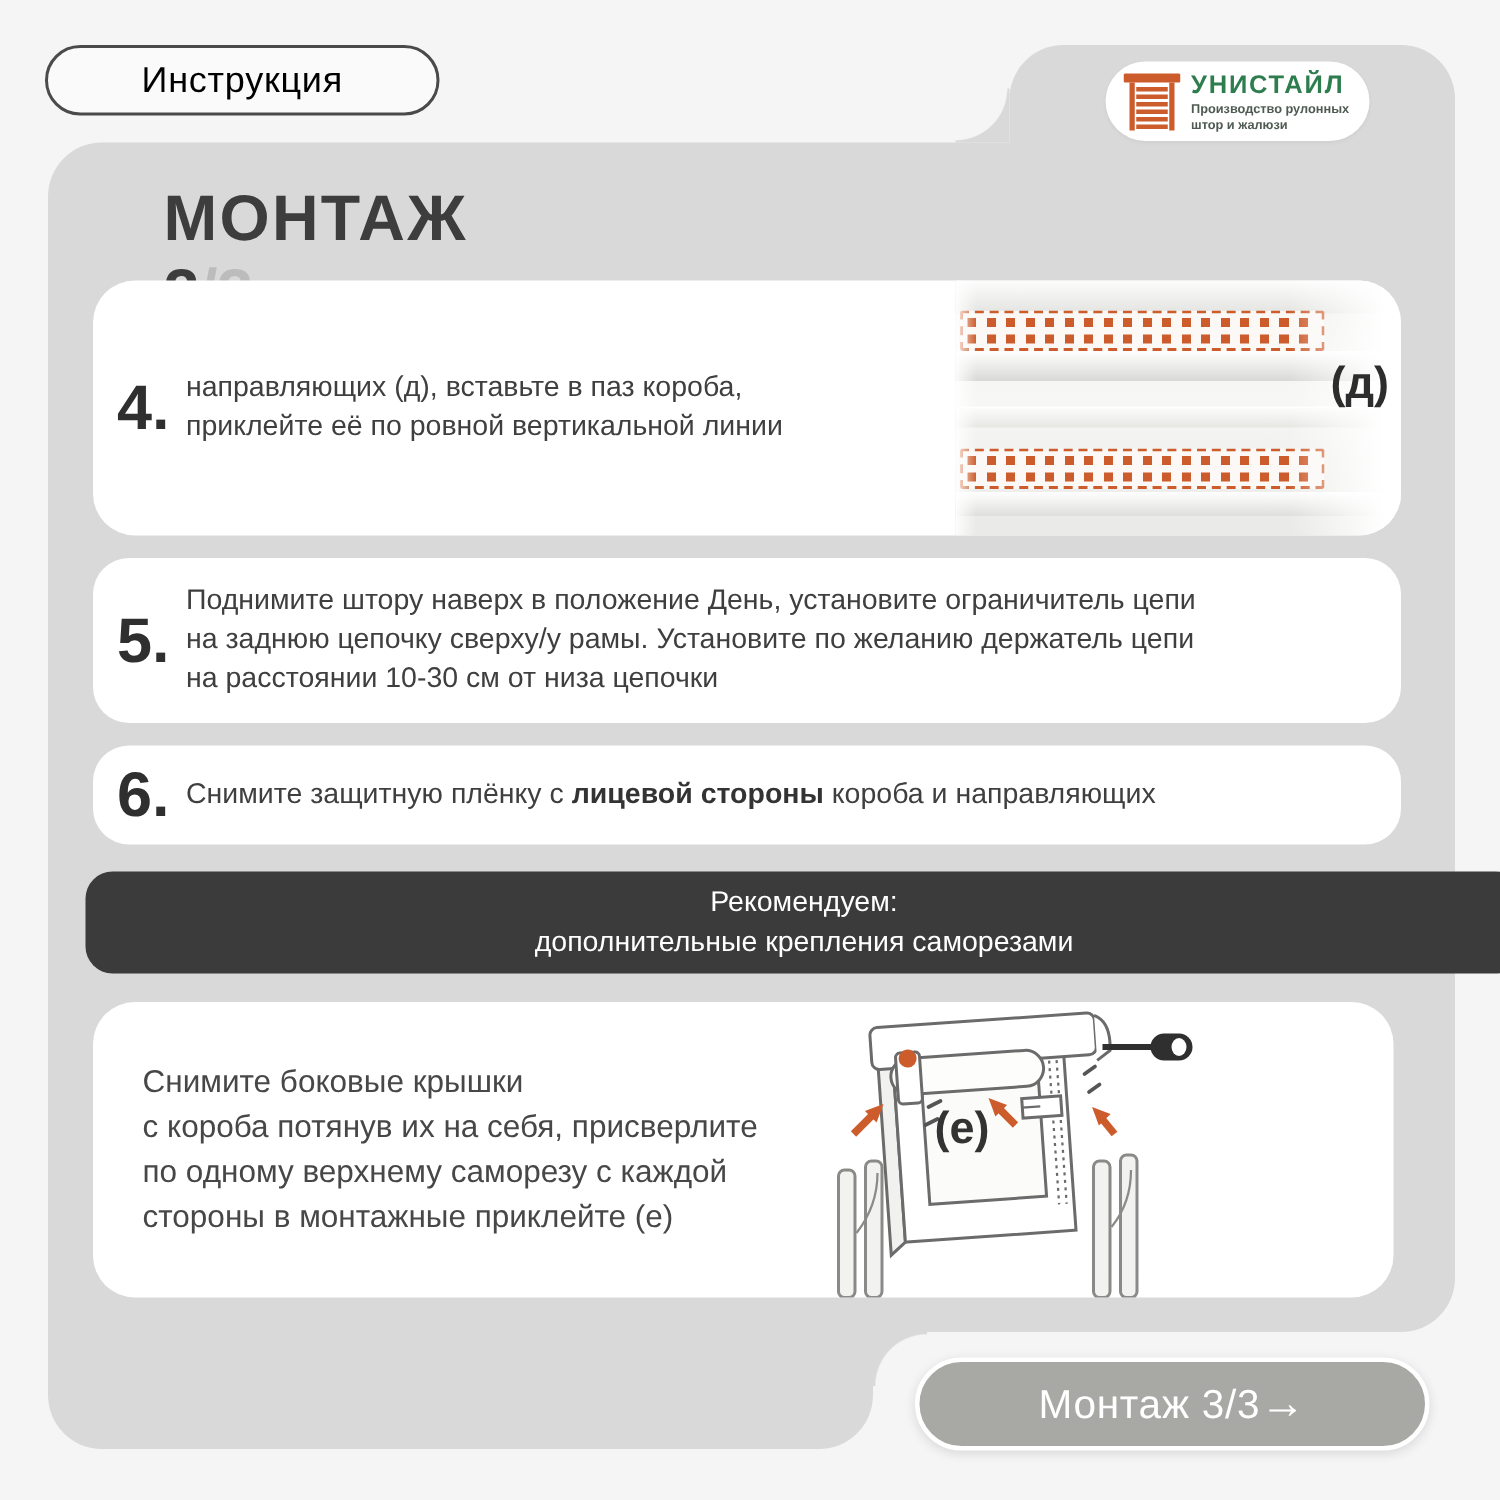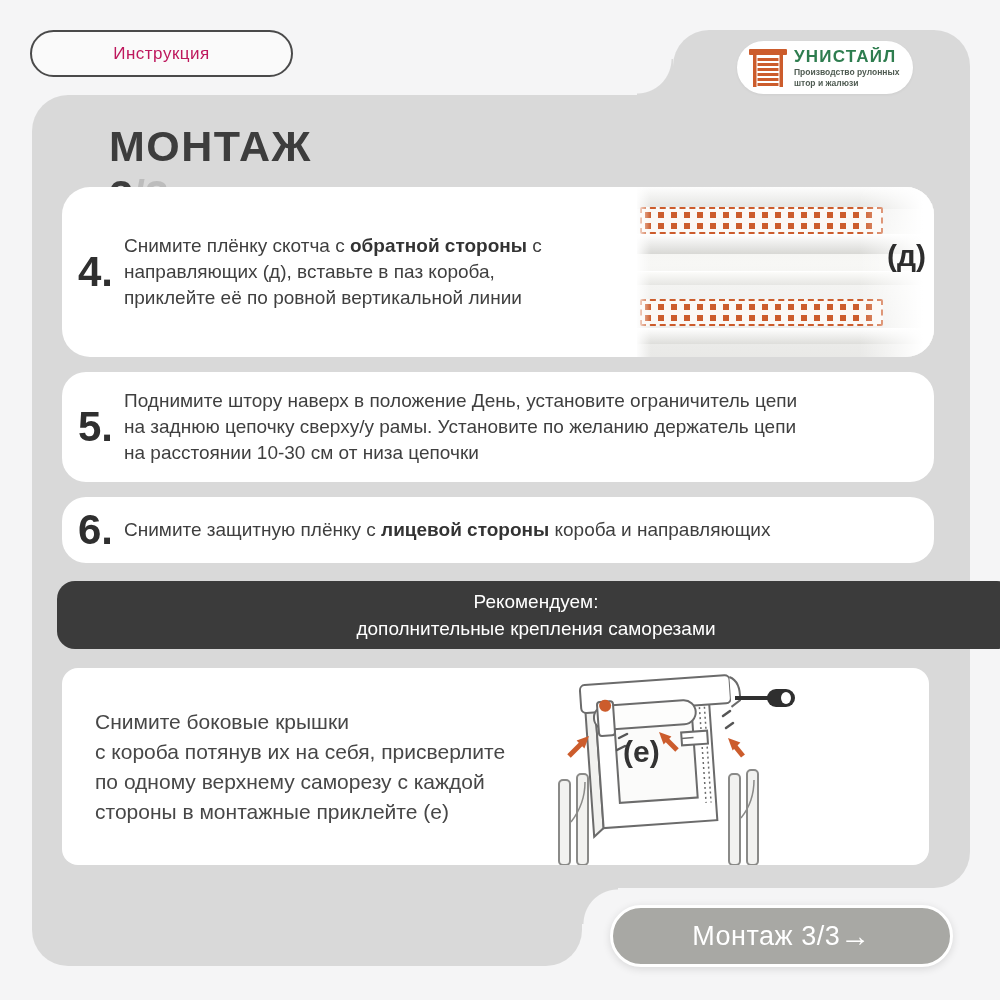--- a/index.html
+++ b/index.html
@@ -10,21 +10,21 @@
   .card-tab      { position:absolute; left:673px; top:30px;  width:297px; height:100px; background:#d9d9d9; border-radius:36px 36px 0 0; }
   .tab-fillet    { position:absolute; left:637px; top:59px;  width:36px;  height:36px;
                    background:radial-gradient(circle 36px at 0 0, rgba(0,0,0,0) 0 34px, #d9d9d9 35px); }
   .card-main     { position:absolute; left:32px;  top:95px;  width:938px; height:793px; background:#d9d9d9; border-radius:36px 0 36px 0; }
   .card-bottom   { position:absolute; left:32px;  top:850px; width:550px; height:116px; background:#d9d9d9; border-radius:0 0 36px 36px; }
   .cutout-fillet { position:absolute; left:582px; top:888px; width:36px;  height:36px;
                    background:radial-gradient(circle 36px at 100% 100%, rgba(0,0,0,0) 0 34px, #d9d9d9 35px); }
 
   
   .btn-instruction { position:absolute; left:30px; top:30px; width:263px; height:47px; border:2px solid #4a4a4a;
-                     border-radius:24px; background:#fafafa; color:#be185d; font-size:17px; letter-spacing:.5px;
+                     border-radius:24px; background:#fafafa; color:#000000; font-size:24px; letter-spacing:.5px;
                      display:flex; align-items:center; justify-content:center; cursor:pointer; }
 
   .logo { position:absolute; left:737px; top:41px; width:176px; height:53px; background:#ffffff; border-radius:27px;
           display:flex; align-items:center; padding:0 10px 0 12px; gap:7px; box-shadow:0 1px 3px rgba(0,0,0,.05); }
   .logo-name { font-size:17px; font-weight:700; letter-spacing:1.2px; color:#2e7d4f; line-height:18px; }
   .logo-sub  { font-size:8.5px; line-height:10px; color:#4f5b52; font-weight:700; margin-top:1px; }
 
   
   .title-row  { position:absolute; left:63px; top:122px; display:flex; align-items:baseline;flex-direction:column; }
   .title-main { font-size:43px; font-weight:800; color:#3d3d3d; letter-spacing:1.5px; }
@@ -34,21 +34,21 @@
 
   
   .step-card { position:absolute; left:62px; width:872px; background:#ffffff; display:flex; align-items:center; }
   .step-num  { width:46px; margin-left:16px; font-size:42px; font-weight:700; color:#2f2f2f; flex:none; }
   .step-text { font-size:19px; line-height:26px; color:#3f3f3f; white-space:nowrap; }
   .step-text b { font-weight:700; color:#333333; }
 
   #step4 { top:187px; height:170px; border-radius:28px; }
   #step5 { top:372px; height:110px; border-radius:24px; }
   #step6 { top:497px; height:66px;  border-radius:24px; }
-  #step7 { top:668px; height:197px; width:867px; border-radius:16px; }
+  #step7 { top:668px; height:197px; width:867px; border-radius:28px; }
   #step7 .step-text { font-size:21px; line-height:30px; color:#474747; margin-left:33px; }
 
   
   .photo { position:absolute; right:0; top:0; width:297px; height:170px; border-radius:0 28px 28px 0; overflow:hidden;
            background:linear-gradient(180deg,#ededeb 0%,#f7f7f5 45%,#e9e9e7 100%); }
   .slat  { position:absolute; left:0; right:0; }
   .slat1 { top:0;    height:22px; background:linear-gradient(180deg,#fdfdfd,#e3e3e0); }
   .slat2 { top:47px; height:20px; background:linear-gradient(180deg,#ffffff,#d8d8d5); }
   .slat3 { top:84px; height:14px; background:linear-gradient(180deg,#fcfcfa,#e6e6e3); border-top:1px solid #ffffff; }
   .slat4 { top:141px;height:16px; background:linear-gradient(180deg,#ffffff,#dededb); }
@@ -108,21 +108,20 @@
 </div>
 
 <div class="title-row">
   <span class="title-main">МОНТАЖ</span>
   <span class="title-pages"><span class="cur">2</span><span class="sep">/</span><span class="tot">3</span></span>
 </div>
 
 <div class="step-card" id="step4">
   <div class="step-num">4.</div>
   <div class="step-text">
-    <div><span>Снимите плёнку скотча с </span><b>обратной стороны</b><span> с</span></div>
     <div>направляющих (д), вставьте в паз короба,</div>
     <div>приклейте её по ровной вертикальной линии</div>
   </div>
   <div class="photo">
     <div class="slat slat1"></div>
     <div class="tape t1"></div>
     <div class="slat slat2"></div>
     <div class="slat slat3"></div>
     <div class="tape t2"></div>
     <div class="slat slat4"></div>

